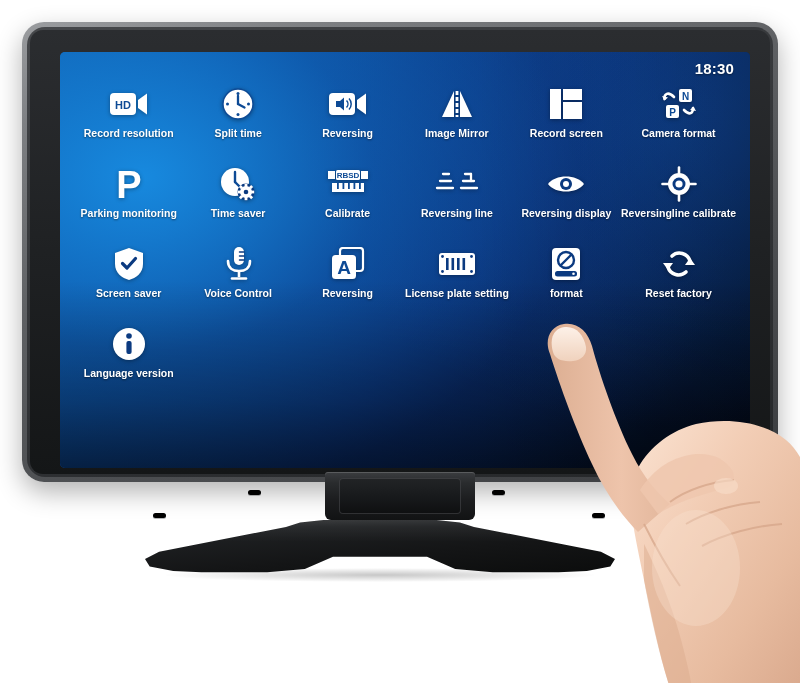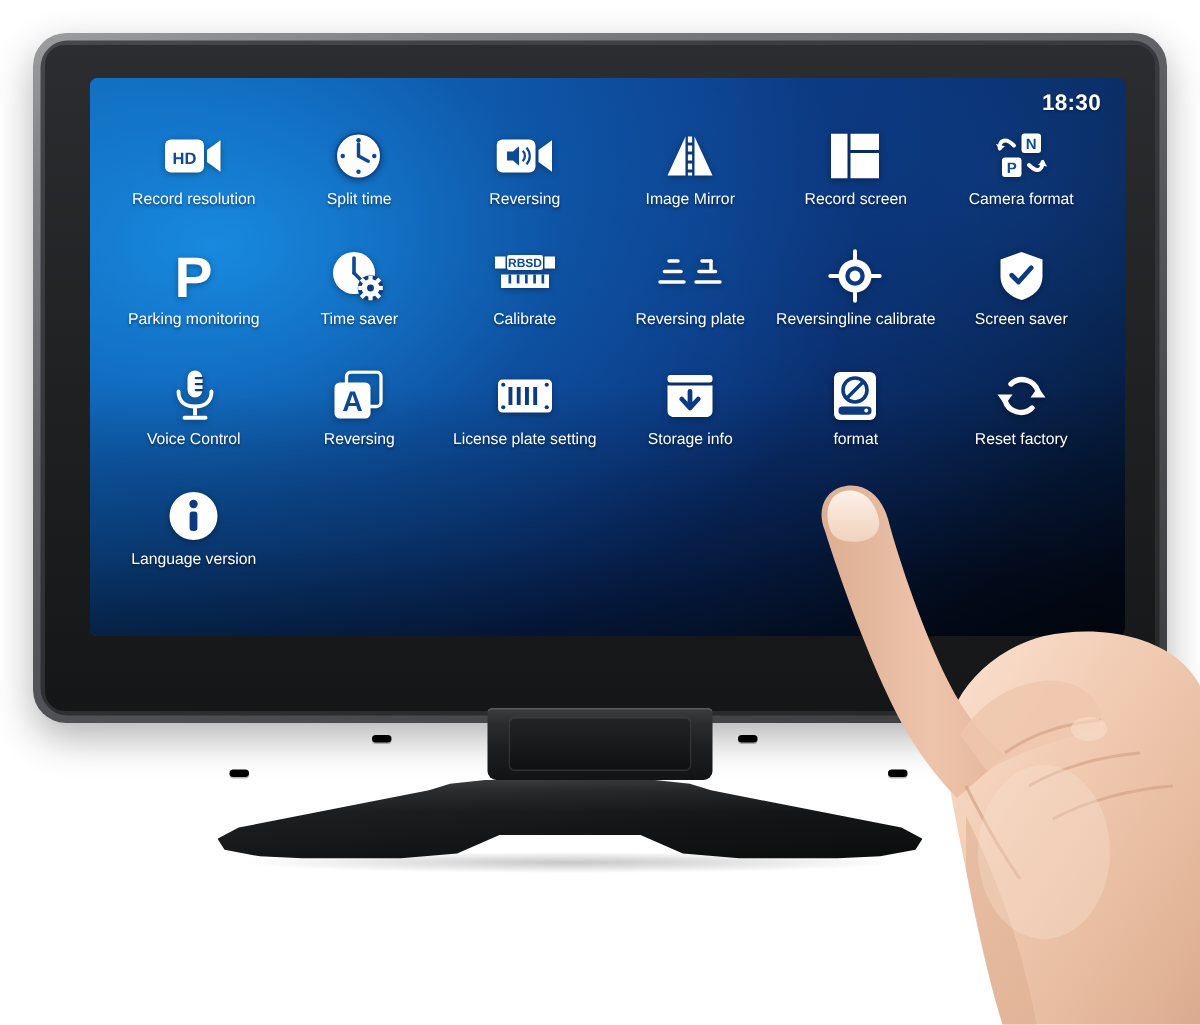--- a/index.html
+++ b/index.html
@@ -34,21 +34,21 @@
     position:absolute;
     left:8px; top:8px; right:8px; bottom:8px;
     border-radius:13px;
     background:linear-gradient(180deg,#2b2d30 0%,#1f2123 50%,#141617 100%);
   }
 
   
   #screen{
     position:absolute;
     left:38px; top:30px;
-    width:690px; height:372px;
+    width:690px; height:416px;
     border-radius:5px;
     overflow:hidden;
     background:#0b2d66;
   }
   #screen-bg{
     position:absolute; inset:0;
     background:
       radial-gradient(120% 150% at 12% 30%, rgba(24,140,225,0.95) 0%, rgba(16,96,180,0.55) 28%, rgba(10,50,120,0.25) 52%, rgba(5,22,60,0.0) 72%),
       radial-gradient(90% 120% at 88% 18%, rgba(18,80,165,0.55) 0%, rgba(8,32,85,0.0) 60%),
       linear-gradient(128deg,#1172c4 0%,#0d5bae 18%,#0c4593 36%,#0a3076 56%,#07204f 74%,#04132f 88%,#030c1f 100%);
@@ -98,21 +98,21 @@
     display:flex;
     align-items:center;
     justify-content:center;
     filter:drop-shadow(0 1px 2px rgba(0,0,0,0.35));
   }
   .cell-icon svg{display:block;}
   .cell-label{
     margin-top:4px;
     color:#ffffff;
     font-size:10.5px;
-    font-weight:normal;
+    font-weight:bold;
     text-align:center;
     line-height:1.1;
     white-space:nowrap;
     text-shadow:0 1px 2px rgba(0,0,0,0.5);
   }
 
   
   #stand-assembly{
     position:absolute;
     left:0; top:470px;
@@ -339,23 +339,33 @@
               <path d="M14 4 L8 4"></path>
               <path d="M16 11 L5 11"></path>
               <path d="M18 18 L2 18"></path>
               <path d="M30 4 L36 4"></path>
               <path d="M28 11 L39 11"></path>
               <path d="M26 18 L42 18"></path>
               <path d="M36 4 L36 11"></path>
             </g>
           </svg>
         </span>
-        <span class="cell-label">Reversing plate</span>
-      </div>
-
+        <span class="cell-label">Reversing line</span>
+      </div>
+
+      <div class="grid-cell">
+        <span class="cell-icon">
+          <svg width="38" height="24" viewBox="0 0 38 24">
+            <path d="M1 12 C8 2, 30 2, 37 12 C30 22, 8 22, 1 12 Z" fill="#fff"></path>
+            <circle cx="19" cy="12" r="6" fill="#0b3a80"></circle>
+            <circle cx="19" cy="12" r="3" fill="#fff"></circle>
+          </svg>
+        </span>
+        <span class="cell-label">Reversing display</span>
+      </div>
 
       <div class="grid-cell">
         <span class="cell-icon">
           <svg width="36" height="36" viewBox="0 0 36 36">
             <circle cx="18" cy="18" r="11" fill="#fff"></circle>
             <circle cx="18" cy="18" r="6.5" fill="#0b3a80"></circle>
             <circle cx="18" cy="18" r="3.6" fill="#fff"></circle>
             <g stroke="#fff" stroke-width="2.6" stroke-linecap="round">
               <line x1="18" y1="1.5" x2="18" y2="7"></line>
               <line x1="18" y1="29" x2="18" y2="34.5"></line>
@@ -417,30 +427,20 @@
               <circle cx="4.5" cy="6.5" r="1.4"></circle>
               <circle cx="33.5" cy="6.5" r="1.4"></circle>
               <circle cx="4.5" cy="21.5" r="1.4"></circle>
               <circle cx="33.5" cy="21.5" r="1.4"></circle>
             </g>
           </svg>
         </span>
         <span class="cell-label">License plate setting</span>
       </div>
 
-      <div class="grid-cell">
-        <span class="cell-icon">
-          <svg width="34" height="32" viewBox="0 0 34 32">
-            <rect x="2" y="2" width="30" height="5" rx="2" fill="#fff"></rect>
-            <path d="M2 9 L32 9 L32 26 C32 28.5, 30 30, 28 30 L6 30 C4 30, 2 28.5, 2 26 Z" fill="#fff"></path>
-            <path d="M17 13 L17 22 M11.5 18 L17 24 L22.5 18" fill="none" stroke="#0b3a80" stroke-width="3.2" stroke-linecap="round" stroke-linejoin="round"></path>
-          </svg>
-        </span>
-        <span class="cell-label">Storage info</span>
-      </div>
 
       <div class="grid-cell">
         <span class="cell-icon">
           <svg width="32" height="34" viewBox="0 0 32 34">
             <rect x="2" y="1" width="28" height="32" rx="4" fill="#fff"></rect>
             <circle cx="16" cy="13" r="8" fill="none" stroke="#0b3a80" stroke-width="2.4"></circle>
             <line x1="10.5" y1="18.5" x2="21.5" y2="7.5" stroke="#0b3a80" stroke-width="2.4"></line>
             <rect x="5" y="24" width="22" height="5.5" rx="2.5" fill="#0b3a80"></rect>
             <circle cx="23.5" cy="26.7" r="1.3" fill="#fff"></circle>
           </svg>

